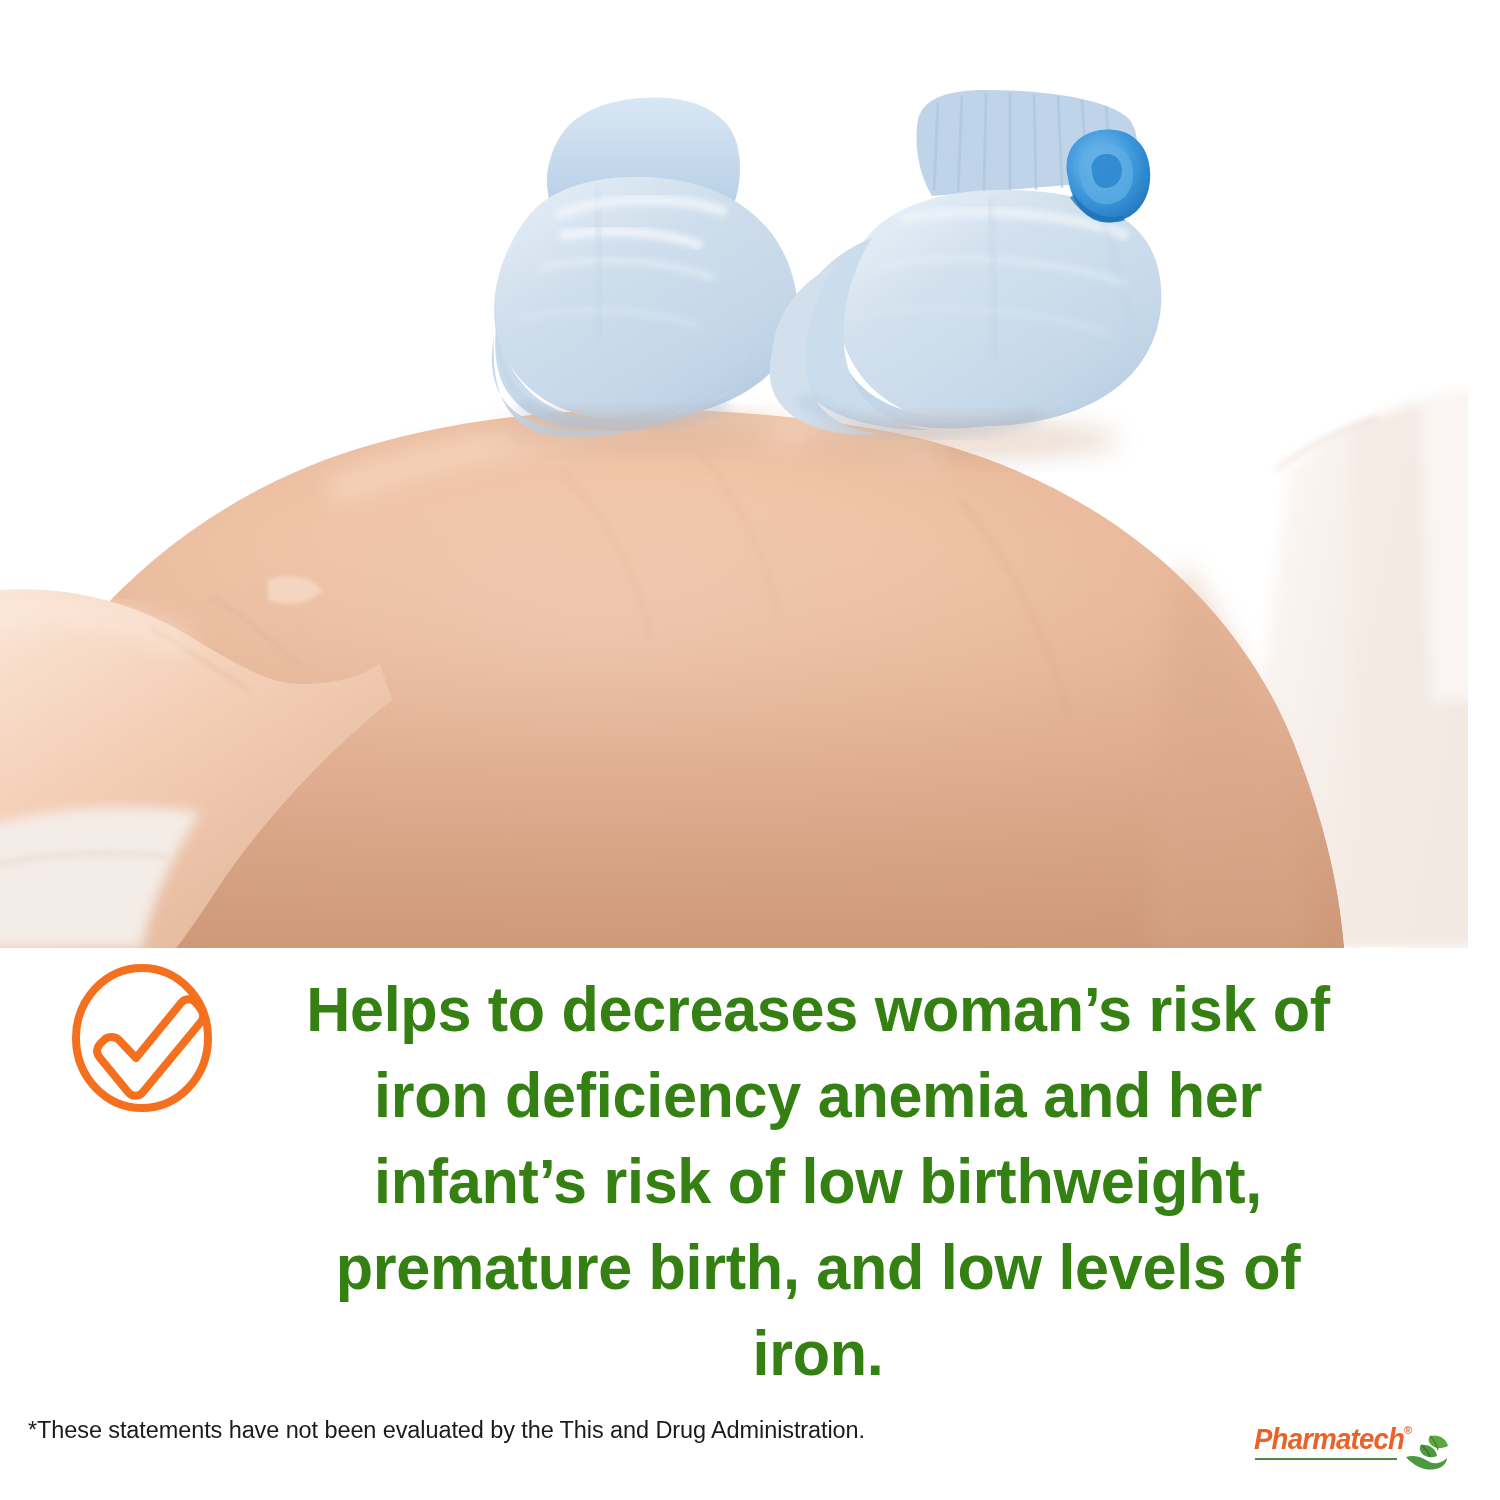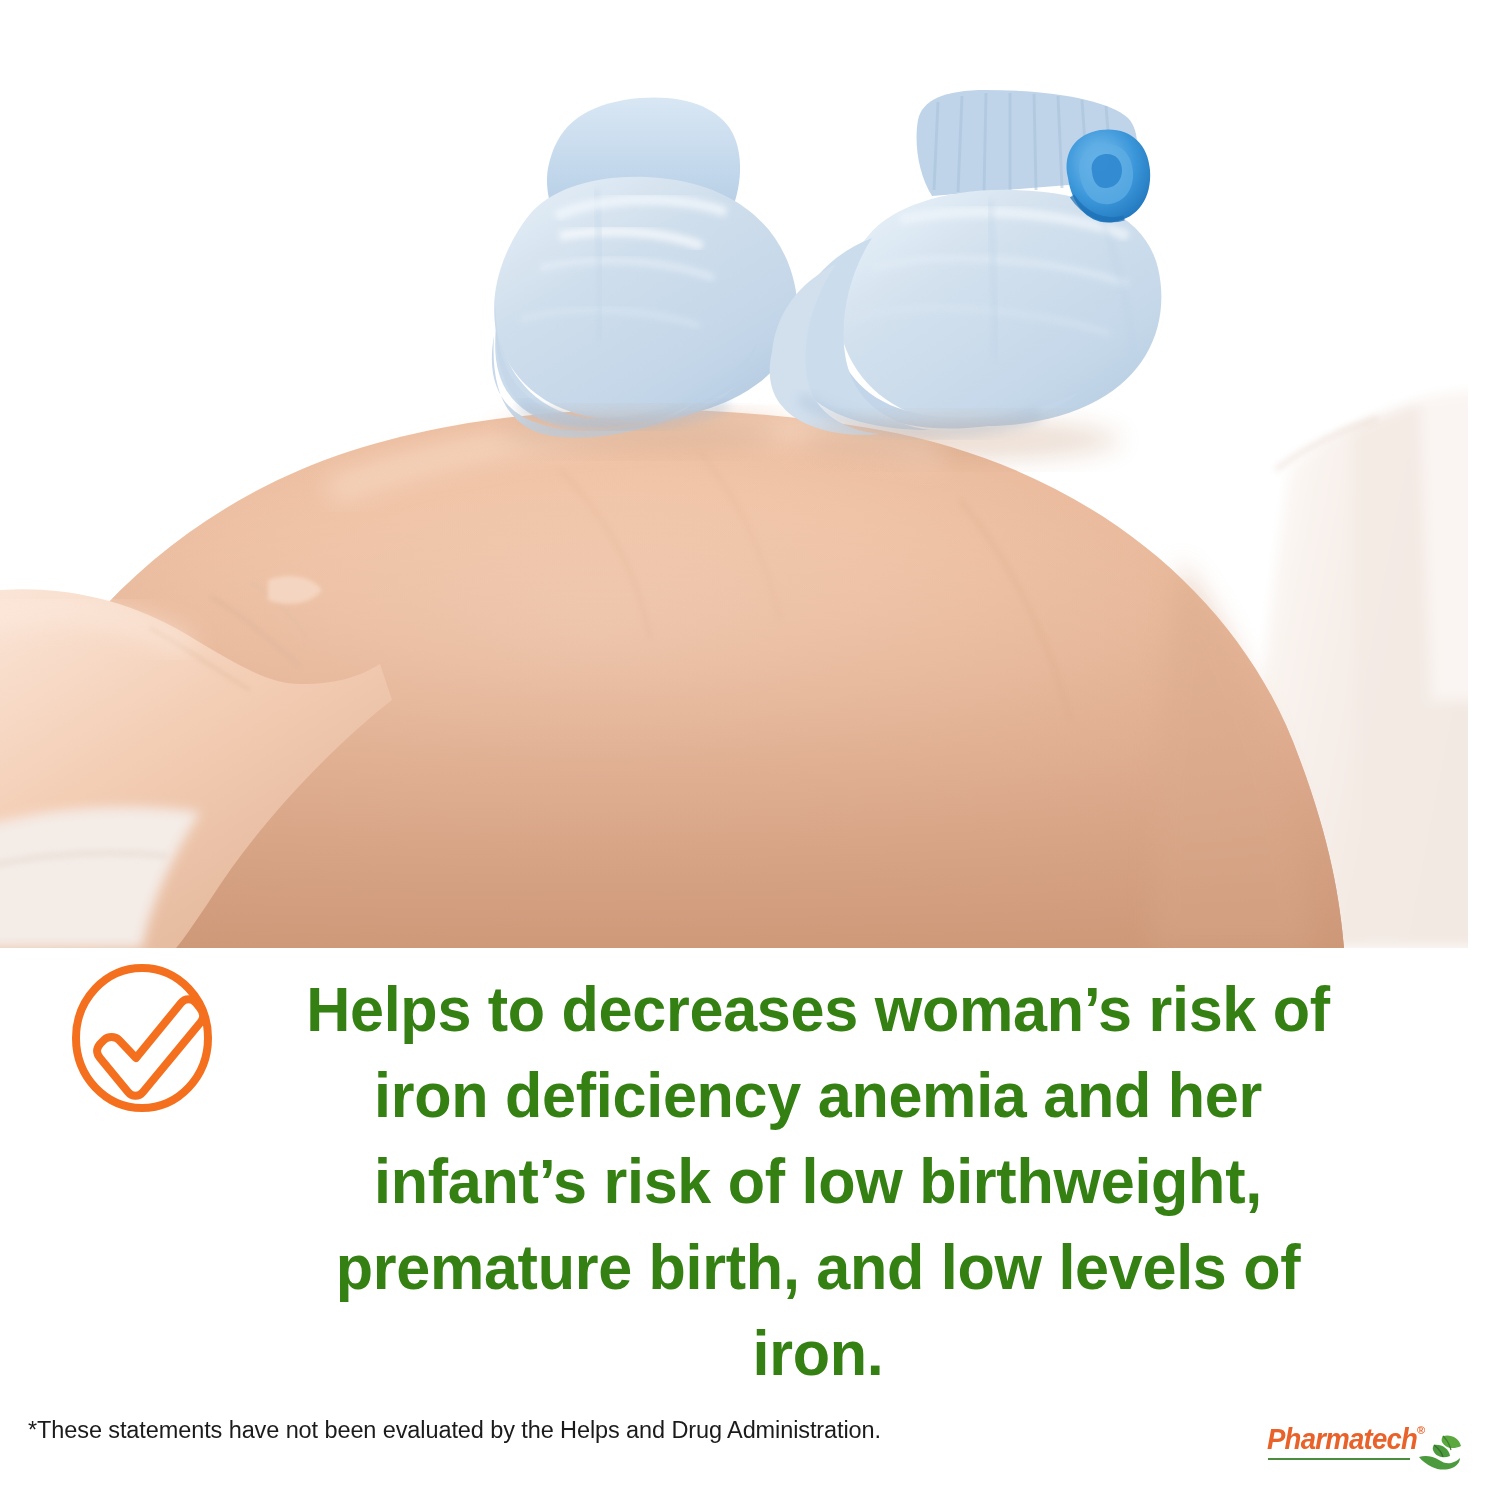--- a/index.html
+++ b/index.html
@@ -66,21 +66,21 @@
     font-size:23.5px;
     line-height:33px;
     font-weight:normal;
     letter-spacing:-0.1px;
   }
   .disclaimer div{white-space:nowrap;}
 
   
   .logo{
     position:absolute;
-    right:5px;top:1424px;
+    right:18px;top:1424px;
     width:196px;height:52px;
   }
   .logo-wordmark{
     position:absolute;left:0;top:0;
     font-family:"Liberation Sans", sans-serif;
     font-weight:bold;font-style:italic;
     font-size:29px;
     color:#E8622A;
     letter-spacing:-0.8px;
     line-height:31px;
@@ -313,21 +313,21 @@
 
   <div class="headline">
     <div>Helps to decreases woman’s risk of</div>
     <div>iron deficiency anemia and her</div>
     <div>infant’s risk of low birthweight,</div>
     <div>premature birth, and low levels of</div>
     <div>iron.</div>
   </div>
 
   <div class="disclaimer">
-    <div>*These statements have not been evaluated by the Helps and Drug Administration.</div>
+    <div>*These statements have not been evaluated by the This and Drug Administration.</div>
   </div>
 
   <div class="logo">
     <span class="logo-wordmark">Pharmatech</span>
     <span class="logo-reg">®</span>
     <span class="logo-rule"></span>
     <span class="logo-mark">
       <svg viewBox="0 0 46 40" fill="none">
         <path d="M26 4 C34 2 42 6 44 14 C36 18 28 16 25 10 C24 8 25 5 26 4 Z" fill="#5BA83F"></path>
         <path d="M26 4 C31 9 33 14 34 18" stroke="#3F7F2E" stroke-width="1.2" fill="none"></path>

